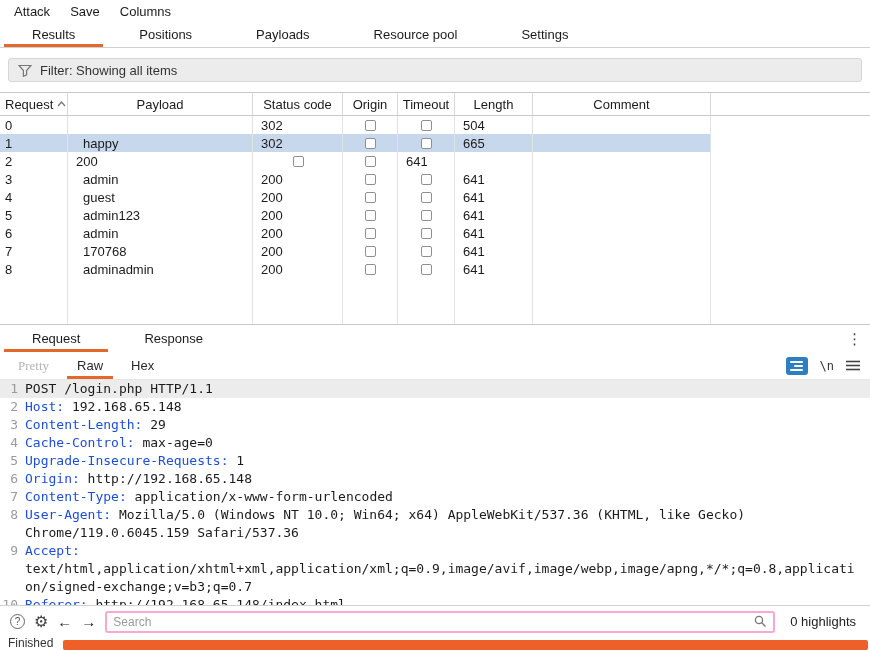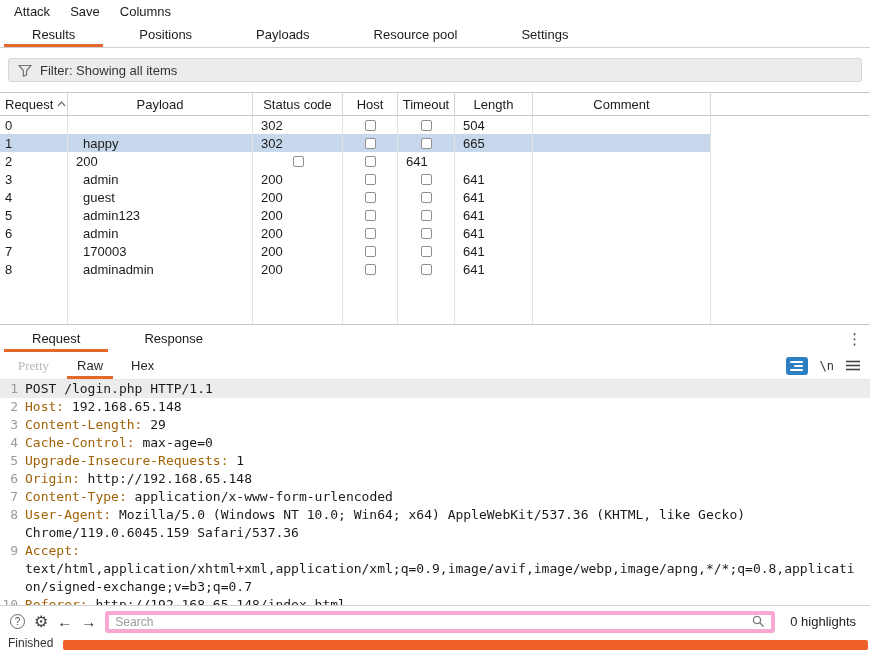--- a/index.html
+++ b/index.html
@@ -53,30 +53,30 @@
   .pp-btn i:nth-child(1){ width:13px; } .pp-btn i:nth-child(2){ width:9px; margin-left:4px; } .pp-btn i:nth-child(3){ width:13px; }
   .nl-btn { font-family:"DejaVu Sans Mono", monospace; font-size:12px; color:#333; }
   .menu-btn { display:flex; align-items:center; }
 
   
   .editor { height:225px; overflow:hidden; font-family:"DejaVu Sans Mono", monospace; font-size:13px; line-height:18px; color:#1b1b1b; }
   .eline { display:flex; }
   .eline.selected { background:#ececec; }
   .lnum { width:18px; text-align:right; color:#9a9a9a; flex:none; }
   .lcontent { flex:1; min-width:0; padding-left:7px; padding-right:12px; white-space:pre-wrap; overflow-wrap:break-word; }
-  .hname { color:#a16207; }
+  .hname { color:#1d4ed8; }
 
   
   .search-row { height:32px; border-top:1px solid #d0d0d0; display:flex; align-items:center; gap:9px; padding:0 10px; }
   .help-circle { width:15px; height:15px; border:1px solid #666; border-radius:50%; font-size:10px; color:#555;
     display:flex; align-items:center; justify-content:center; flex:none; }
   .icon-btn { display:flex; align-items:center; justify-content:center; color:#444; flex:none; }
   .gear { font-size:16px; }
   .arrow { font-size:15px; color:#222; font-weight:bold; }
-  .search-box { flex:1; height:22px; border:4px solid #f9a8d4; border-radius:3px; display:flex; align-items:center;
+  .search-box { flex:1; height:22px; border:2px solid #f9a8d4; border-radius:3px; display:flex; align-items:center;
     padding:0 6px; background:#fff; }
   .search-box input { border:none; outline:none; flex:1; font-family:"Liberation Sans", sans-serif; font-size:12px; color:#333; background:transparent; }
   .search-box input::placeholder { color:#9a9a9a; }
   .highlights { color:#222; font-size:13px; white-space:nowrap; margin-left:6px; margin-right:4px; }
 
   
   .statusbar { height:13px; display:flex; align-items:flex-end; gap:10px; padding:1px 2px 0 8px; font-size:12px; color:#333; overflow:hidden; }
   .progress { flex:1; height:10px; background:#ee6027; border-radius:2px; }
 </style>
 </head>
@@ -112,21 +112,21 @@
       <polyline points="1,5 4.5,1 8,5" fill="none" stroke="#777" stroke-width="1.3"></polyline>
     </svg>
   </div>
   <div class="th">
       <span>Payload</span>
     </div>
   <div class="th">
       <span>Status code</span>
     </div>
   <div class="th">
-      <span>Host</span>
+      <span>Origin</span>
     </div>
   <div class="th">
       <span>Timeout</span>
     </div>
   <div class="th">
       <span>Length</span>
     </div>
   <div class="th">
       <span>Comment</span>
     </div>
@@ -225,21 +225,21 @@
         <span class="checkbox"></span>
       </div>
       <div class="td center">
         <span class="checkbox"></span>
       </div>
       <div class="td status">641</div>
       <div class="td comment"></div>
     </div>
     <div class="trow">
       <div class="td request">7</div>
-      <div class="td payload">170003</div>
+      <div class="td payload">170768</div>
       <div class="td status">200</div>
       <div class="td center">
         <span class="checkbox"></span>
       </div>
       <div class="td center">
         <span class="checkbox"></span>
       </div>
       <div class="td status">641</div>
       <div class="td comment"></div>
     </div>

